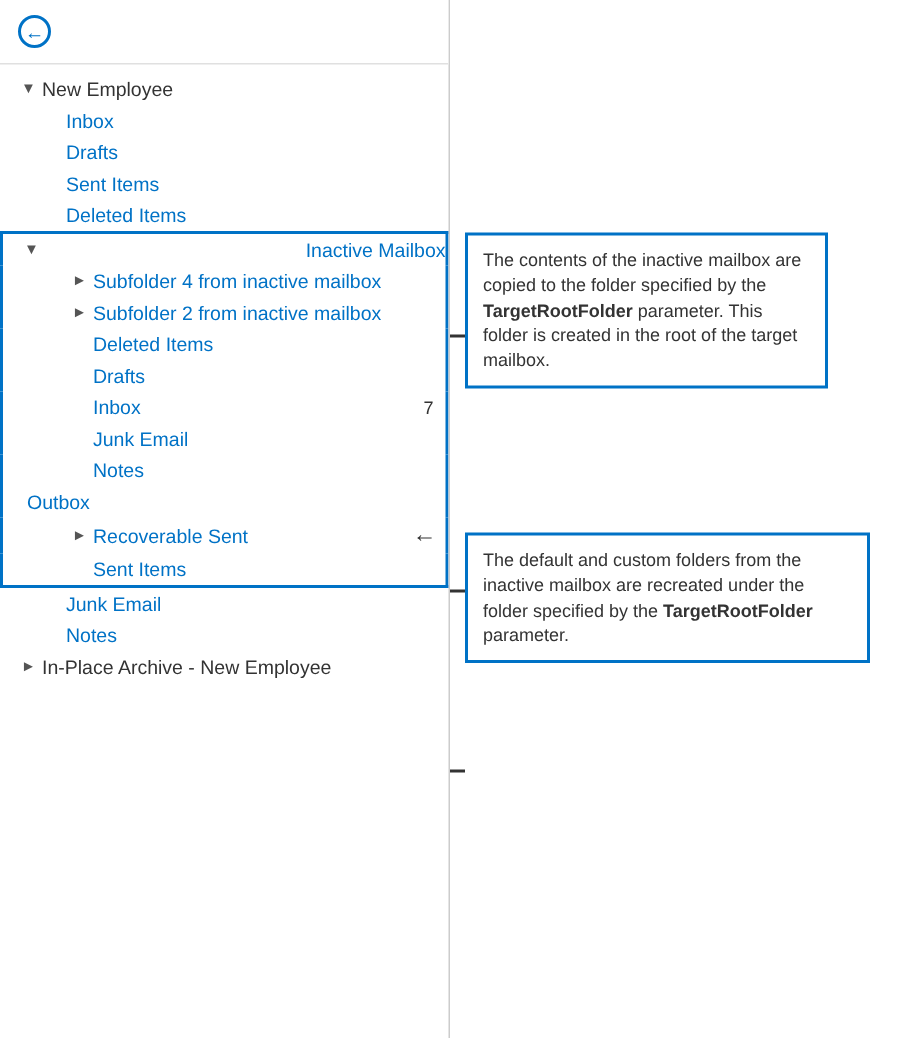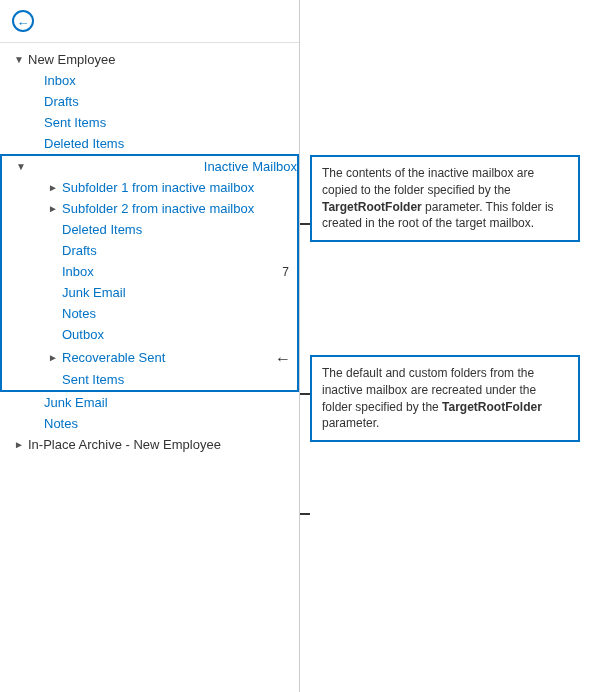--- a/index.html
+++ b/index.html
@@ -149,21 +149,21 @@
       <div class="tree-item" style="padding-left: 28px;">
         <span class="expand-placeholder"></span>
         <span class="item-label" style="color: rgb(0, 114, 198);">Deleted Items</span>
       </div>
       <div class="tree-item" style="padding-left: 12px; color: rgb(0, 114, 198); border-left: 2px solid rgb(0, 114, 198); border-right: 2px solid rgb(0, 114, 198); border-top: 2px solid rgb(0, 114, 198);">
         <span class="expand-icon">▼</span>
         <span class="item-label" style="color: rgb(0, 114, 198); text-align: right;">Inactive Mailbox</span>
       </div>
       <div class="tree-item" style="padding-left: 44px; border-left: 2px solid rgb(0, 114, 198); border-right: 2px solid rgb(0, 114, 198);">
         <span class="expand-icon">►</span>
-        <span class="item-label" style="color: rgb(0, 114, 198);">Subfolder 1 from inactive mailbox</span>
+        <span class="item-label" style="color: rgb(0, 114, 198);">Subfolder 4 from inactive mailbox</span>
       </div>
       <div class="tree-item" style="padding-left: 44px; border-left: 2px solid rgb(0, 114, 198); border-right: 2px solid rgb(0, 114, 198);">
         <span class="expand-icon">►</span>
         <span class="item-label" style="color: rgb(0, 114, 198);">Subfolder 2 from inactive mailbox</span>
       </div>
       <div class="tree-item" style="padding-left: 44px; border-left: 2px solid rgb(0, 114, 198); border-right: 2px solid rgb(0, 114, 198);">
         <span class="expand-placeholder"></span>
         <span class="item-label" style="color: rgb(0, 114, 198);">Deleted Items</span>
       </div>
       <div class="tree-item" style="padding-left: 44px; border-left: 2px solid rgb(0, 114, 198); border-right: 2px solid rgb(0, 114, 198);">
@@ -176,21 +176,21 @@
         <span class="item-badge" style="color: rgb(51, 51, 51);">7</span>
       </div>
       <div class="tree-item" style="padding-left: 44px; border-left: 2px solid rgb(0, 114, 198); border-right: 2px solid rgb(0, 114, 198);">
         <span class="expand-placeholder"></span>
         <span class="item-label" style="color: rgb(0, 114, 198);">Junk Email</span>
       </div>
       <div class="tree-item" style="padding-left: 44px; border-left: 2px solid rgb(0, 114, 198); border-right: 2px solid rgb(0, 114, 198);">
         <span class="expand-placeholder"></span>
         <span class="item-label" style="color: rgb(0, 114, 198);">Notes</span>
       </div>
-      <div class="tree-item" style="padding-left: 44px; border-left: 2px solid rgb(0, 114, 198); border-right: 2px solid rgb(0, 114, 198);">
+      <div class="tree-item" style="border-left: 2px solid rgb(0, 114, 198); border-right: 2px solid rgb(0, 114, 198);">
         <span class="expand-placeholder"></span>
         <span class="item-label" style="color: rgb(0, 114, 198);">Outbox</span>
       </div>
       <div class="tree-item" style="padding-left: 44px; border-left: 2px solid rgb(0, 114, 198); border-right: 2px solid rgb(0, 114, 198);">
         <span class="expand-icon">►</span>
         <span class="item-label" style="color: rgb(0, 114, 198);">Recoverable Sent</span>
         <span style="margin-right: 6px; color: rgb(51, 51, 51); font-size: 16px;">←</span>
       </div>
       <div class="tree-item" style="padding-left: 44px; border-left: 2px solid rgb(0, 114, 198); border-right: 2px solid rgb(0, 114, 198); border-bottom: 2px solid rgb(0, 114, 198);">
         <span class="expand-placeholder"></span>
@@ -205,18 +205,18 @@
         <span class="item-label" style="color: rgb(0, 114, 198);">Notes</span>
       </div>
       <div class="tree-item" style="padding-left: 12px; color: rgb(51, 51, 51); font-weight: 400;">
         <span class="expand-icon">►</span>
         <span class="item-label">In-Place Archive - New Employee</span>
       </div>
     </div>
 </div>
 
 <div class="right-panel" id="right-panel">
-<div class="callout-box" style="top: 155px; left: 10px; width: 270px;">The contents of the inactive mailbox are copied to the folder specified by the <b>TargetRootFolder</b> parameter. This folder is created in the root of the target mailbox.</div>
+<div class="callout-box" style="top: 155px; left: 10px; width: 242px;">The contents of the inactive mailbox are copied to the folder specified by the <b>TargetRootFolder</b> parameter. This folder is created in the root of the target mailbox.</div>
     <div class="callout-box" style="top: 355px; left: 10px; width: 270px;">The default and custom folders from the inactive mailbox are recreated under the folder specified by the <b>TargetRootFolder</b> parameter.</div>
     <div style="position: absolute; top: 223px; left: 0px; width: 10px; height: 2px; background: rgb(51, 51, 51);"></div>
     <div style="position: absolute; top: 393px; left: 0px; width: 10px; height: 2px; background: rgb(51, 51, 51);"></div>
     <div style="position: absolute; top: 513px; left: 0px; width: 10px; height: 2px; background: rgb(51, 51, 51);"></div>
   </div>
 
 </body></html>

